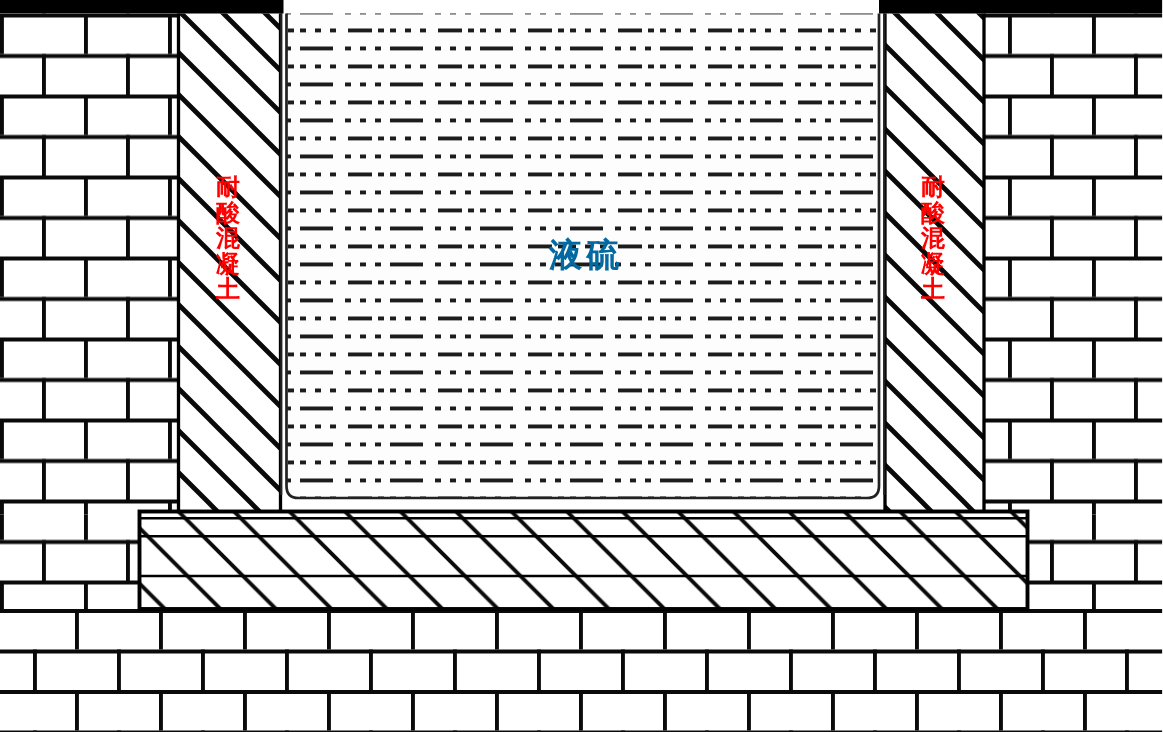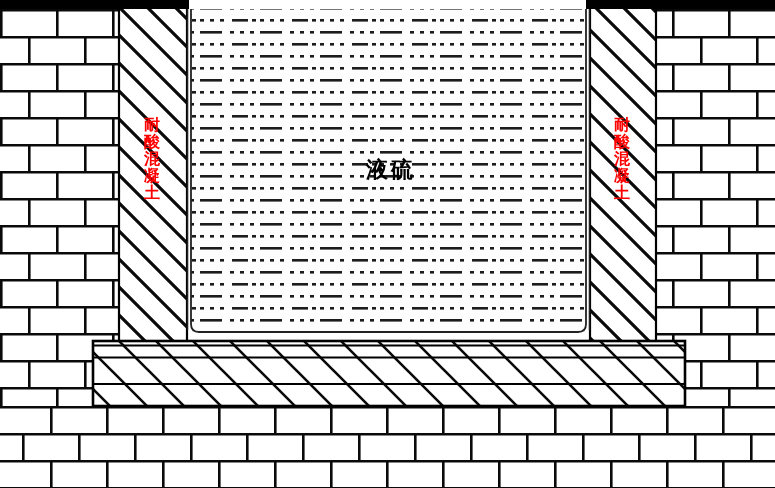--- a/index.html
+++ b/index.html
@@ -19,21 +19,21 @@
     color: #ff0000;
     font-weight: bold;
     font-size: 16px;
     letter-spacing: 17px;
     line-height: 16px;
     white-space: nowrap;
     user-select: none;
   }
   .hlabel {
     position: absolute;
-    color: #000000;
+    color: #0369a1;
     font-weight: bold;
     font-size: 22px;
     letter-spacing: 3px;
     white-space: nowrap;
     user-select: none;
     text-align: right;
   }
 </style>
 </head>
 <body>

